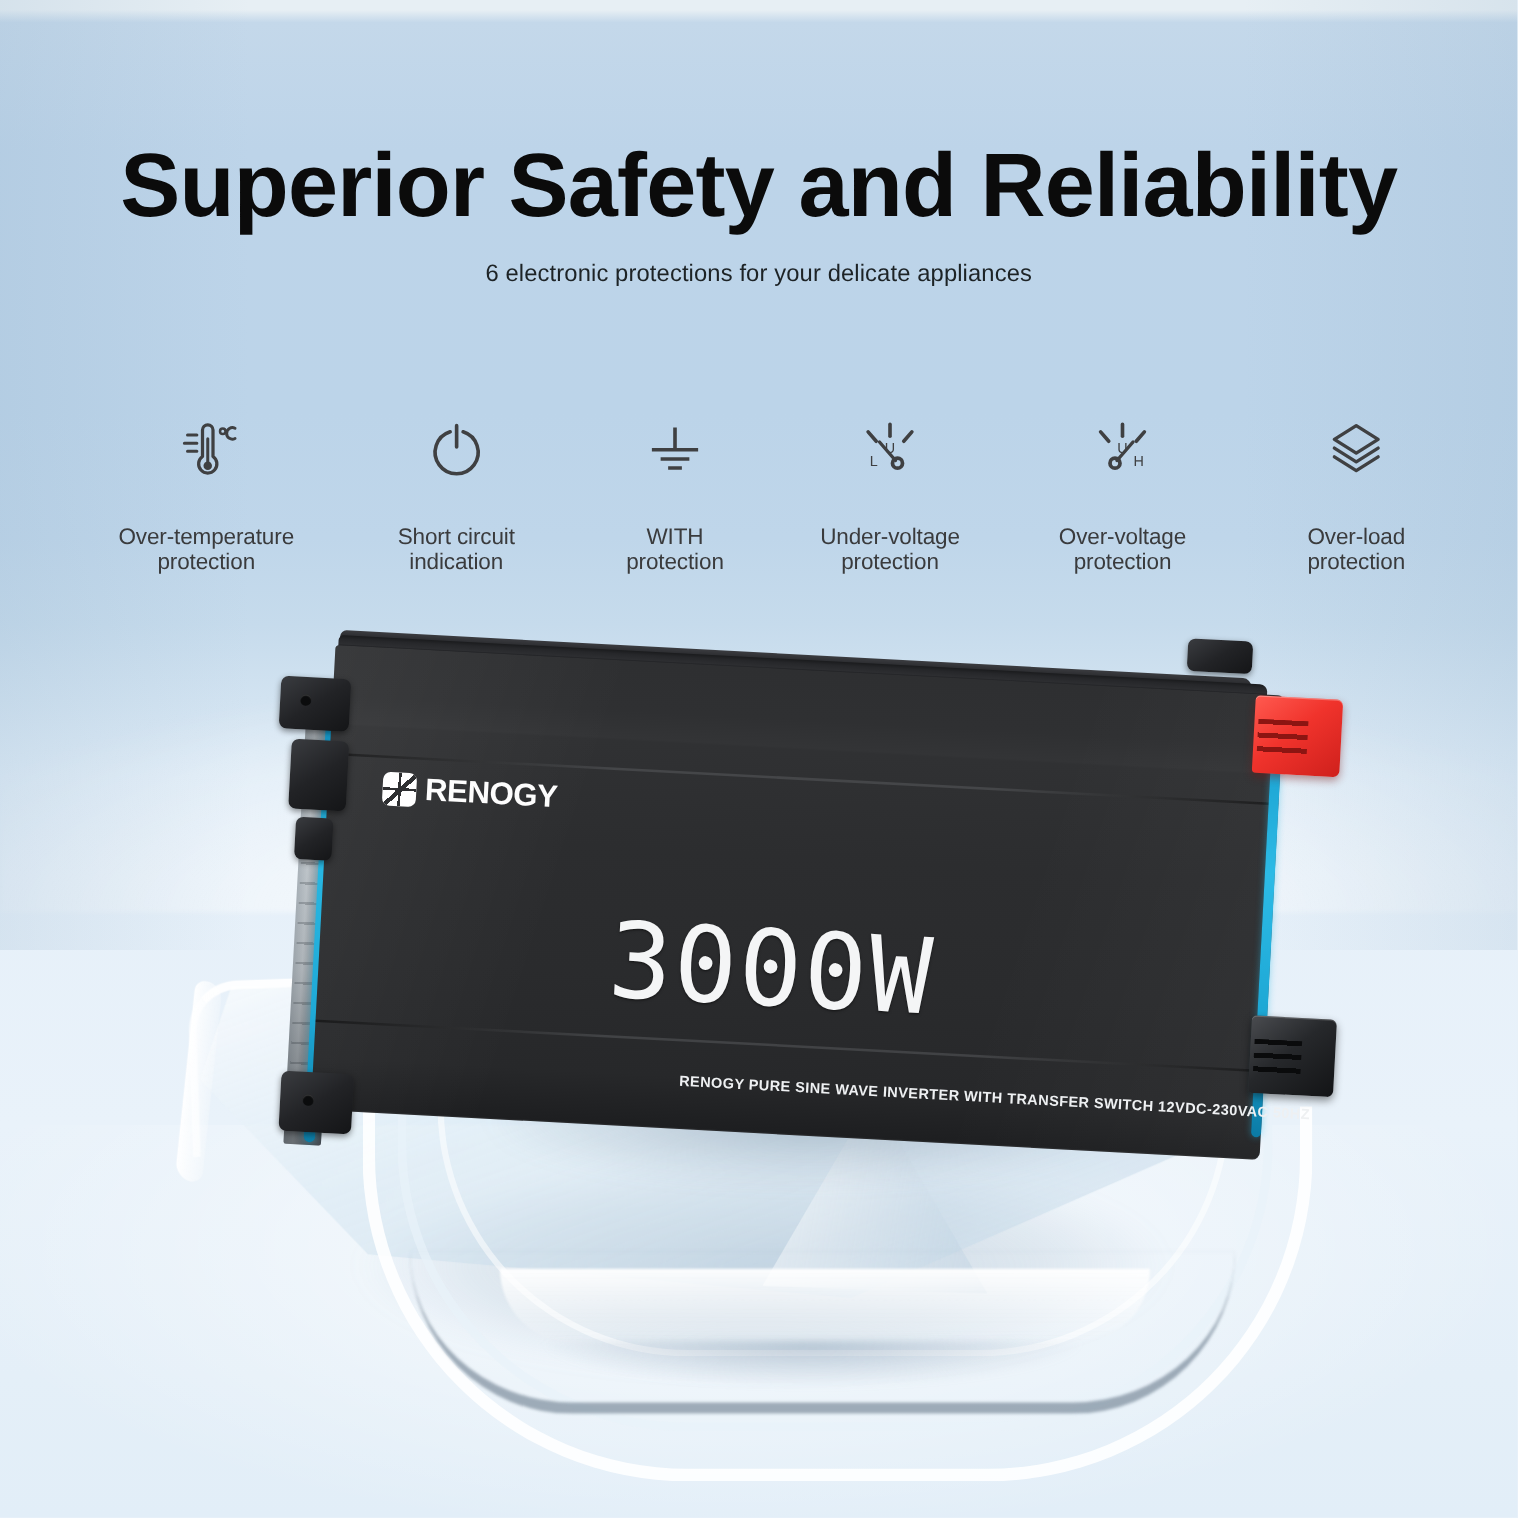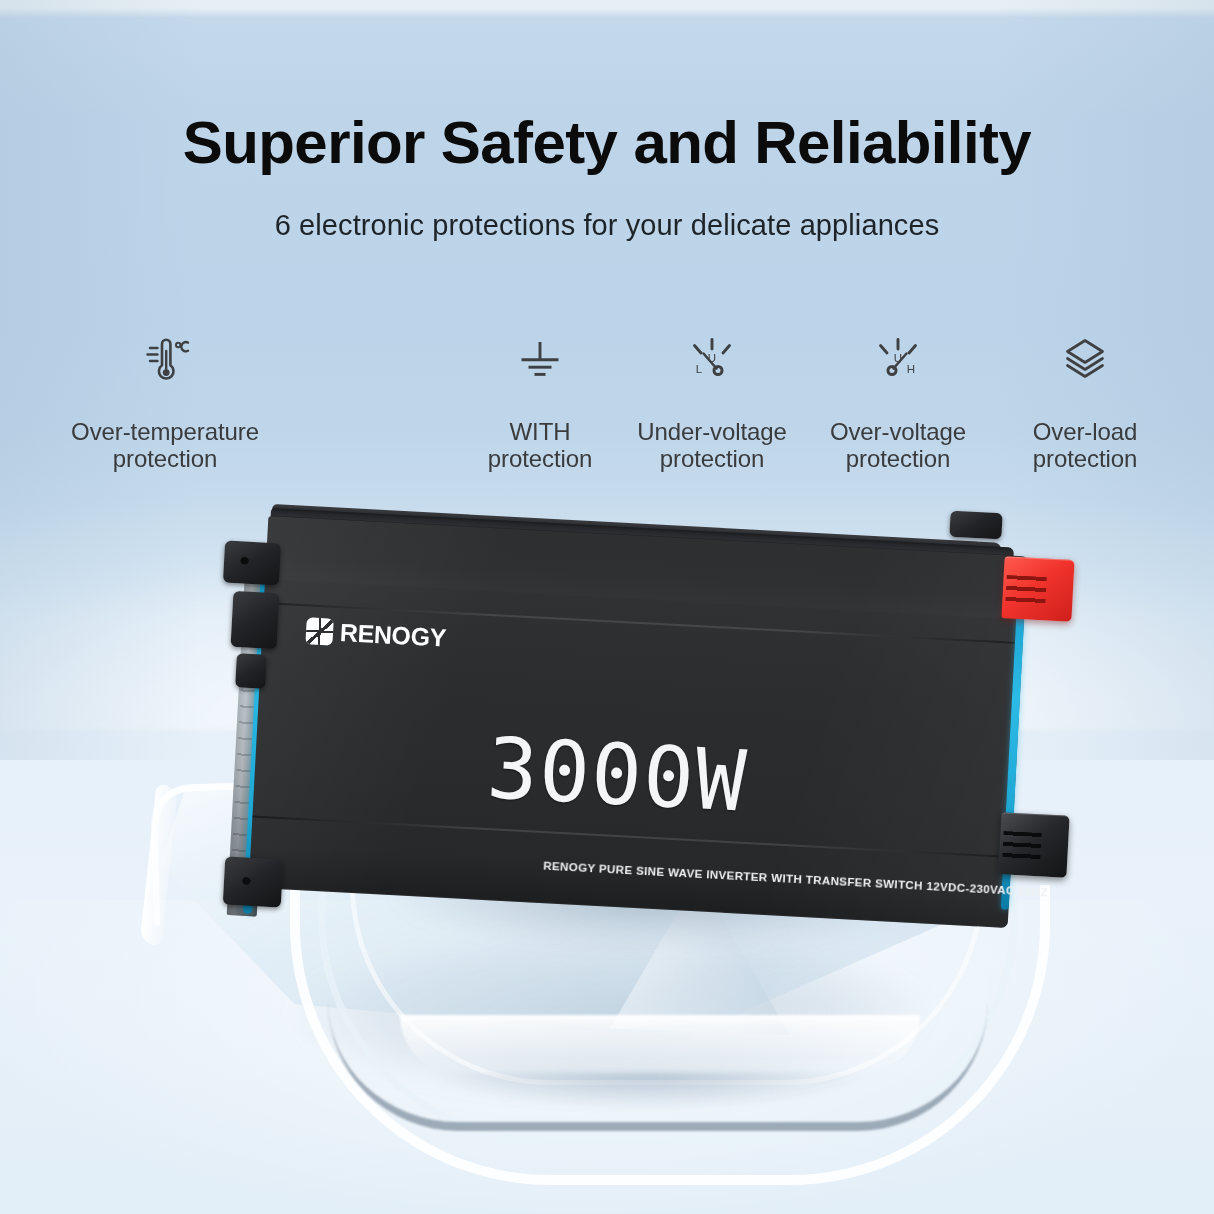--- a/index.html
+++ b/index.html
@@ -33,30 +33,30 @@
     filter:blur(2px); }
   #floorglow { position:absolute; left:0; right:0; top:900px; height:314px;
     background:radial-gradient(ellipse 70% 100% at 48% 30%, rgba(255,255,255,.75) 0%, rgba(255,255,255,0) 75%); }
   #vigL { position:absolute; left:0; top:0; width:200px; height:760px;
     background:linear-gradient(to right, rgba(150,180,205,.22), rgba(150,180,205,0)); }
   #vigR { position:absolute; right:0; top:0; width:220px; height:760px;
     background:linear-gradient(to left, rgba(150,180,205,.20), rgba(150,180,205,0)); }
 
   
   #headline { position:absolute; top:113px; left:0; width:1214px; text-align:center;
-     font-size:60px; font-weight:bold; color:#0b0b0b; letter-spacing:-0.6px; line-height:1; }
+     font-size:72px; font-weight:bold; color:#0b0b0b; letter-spacing:-0.6px; line-height:1; }
   #subtitle { position:absolute; top:209px; left:0; width:1214px; text-align:center;
-     font-size:29px; font-weight:400; color:#1d2326; letter-spacing:.1px; }
+     font-size:19px; font-weight:400; color:#1d2326; letter-spacing:.1px; }
 
   
   #features { position:absolute; top:330px; left:0; width:1214px; height:160px; }
   .feat { position:absolute; top:0; width:200px; margin-left:-100px; text-align:center; }
   .feat .ic { height:62px; display:flex; align-items:center; justify-content:center; }
   .feat .ic svg { display:block; }
-  .feat .lbl { margin-top:27px; font-size:24px; line-height:1.12; color:#3a3b3d; letter-spacing:-.1px; }
+  .feat .lbl { margin-top:27px; font-size:18px; line-height:1.12; color:#3a3b3d; letter-spacing:-.1px; }
 
   
   #product { position:absolute; left:0; top:0; width:1214px; height:1214px; }
 
   #standShadow { position:absolute; left:205px; top:905px; width:810px; height:215px;
      background:radial-gradient(ellipse 50% 50% at 50% 50%, rgba(118,150,178,.34) 0%, rgba(118,150,178,.16) 55%, rgba(118,150,178,0) 80%);
      filter:blur(10px); }
 
   
   #prodShadow { position:absolute; left:300px; top:840px; width:700px; height:140px;
@@ -236,20 +236,32 @@
         <circle cx="42.2" cy="13" r="2.2" stroke-width="2"></circle>
         <path d="M52 10.6a4.6 4.6 0 1 0 0 8.2" stroke-width="2.4"></path>
       </svg>
     </div>
     <div class="lbl">
       <span>Over-temperature</span><br>
       <span>protection</span>
     </div>
   </div>
 
+  <div class="feat" style="left:365px">
+    <div class="ic">
+      <svg width="58" height="58" viewBox="0 0 58 58" fill="none" stroke="#3f4042" stroke-width="2.9" stroke-linecap="round" stroke-linejoin="round">
+        <path d="M34.5 13.4a17.2 17.2 0 1 1-10.4 0"></path>
+        <path d="M29.3 8.5V25.6"></path>
+      </svg>
+    </div>
+    <div class="lbl">
+      <span>Short circuit</span><br>
+      <span>indication</span>
+    </div>
+  </div>
 
   <div class="feat" style="left:540px">
     <div class="ic">
       <svg width="58" height="58" viewBox="0 0 58 58" fill="none" stroke="#3f4042" stroke-width="2.9" stroke-linecap="butt">
         <path d="M29 10V27.5"></path>
         <path d="M10.5 27.8H47.5"></path>
         <path d="M17.5 35.2H40.5"></path>
         <path d="M23.5 42.4H34.5"></path>
       </svg>
     </div>

